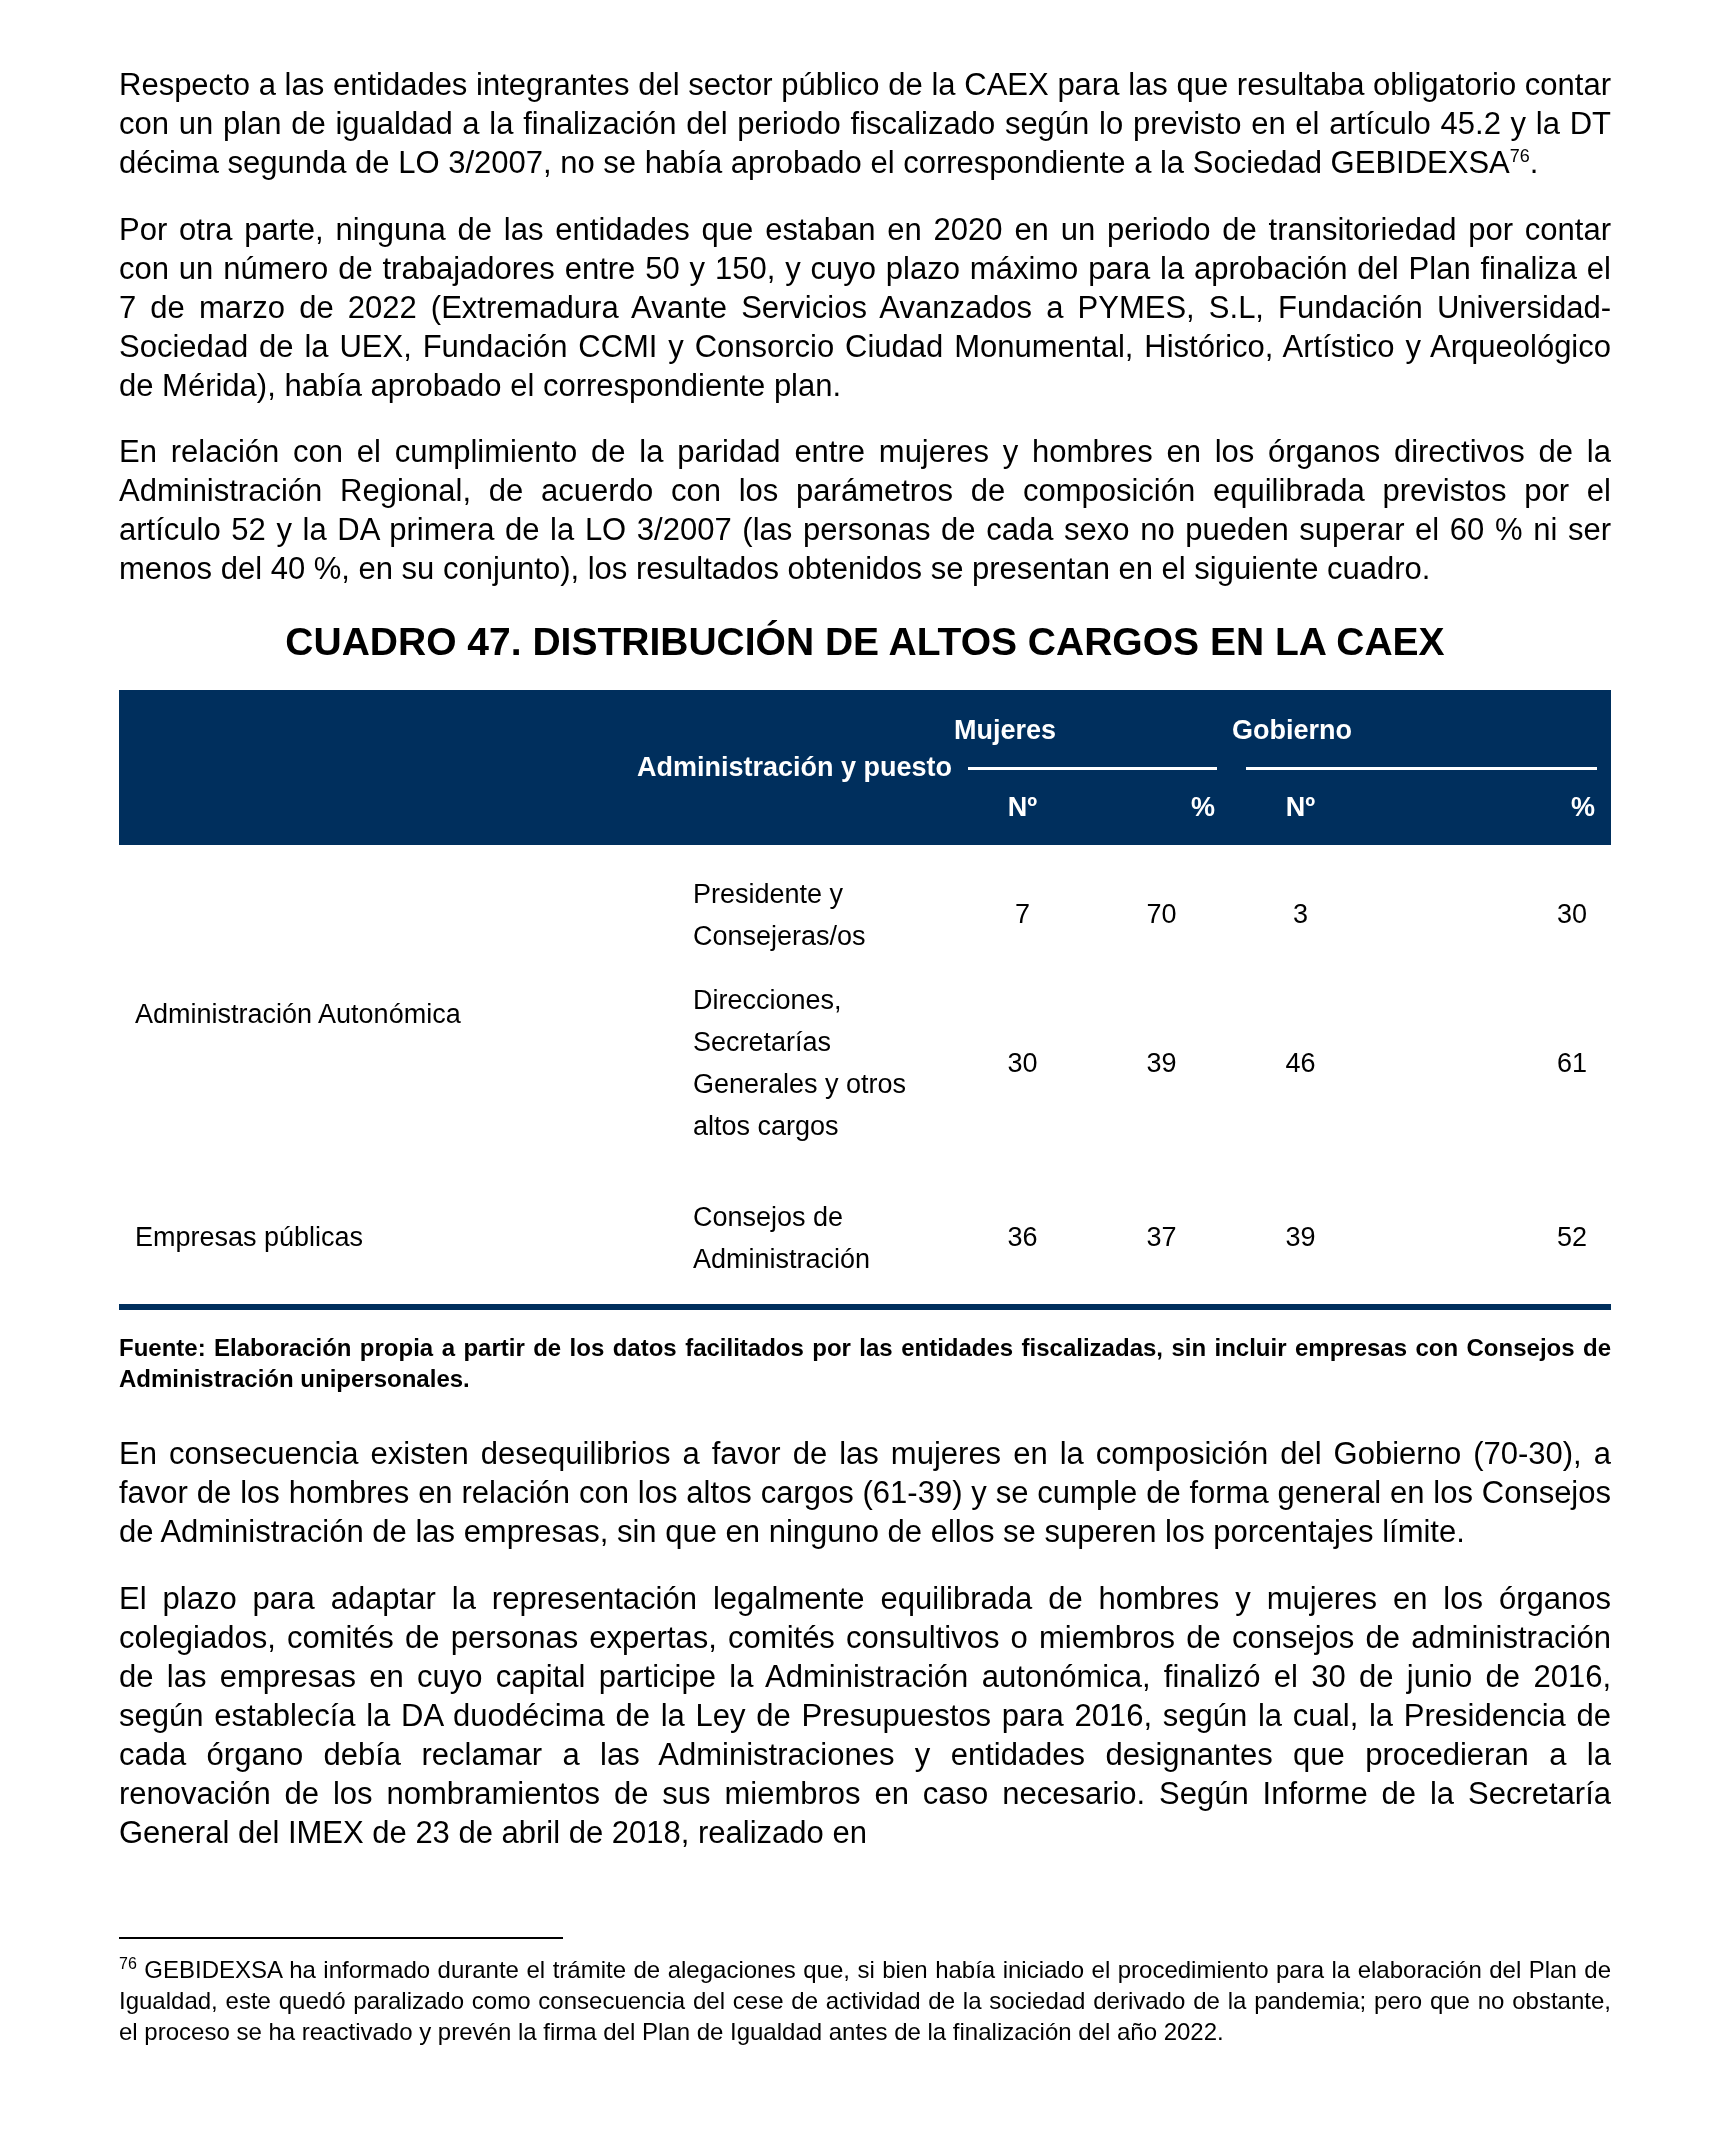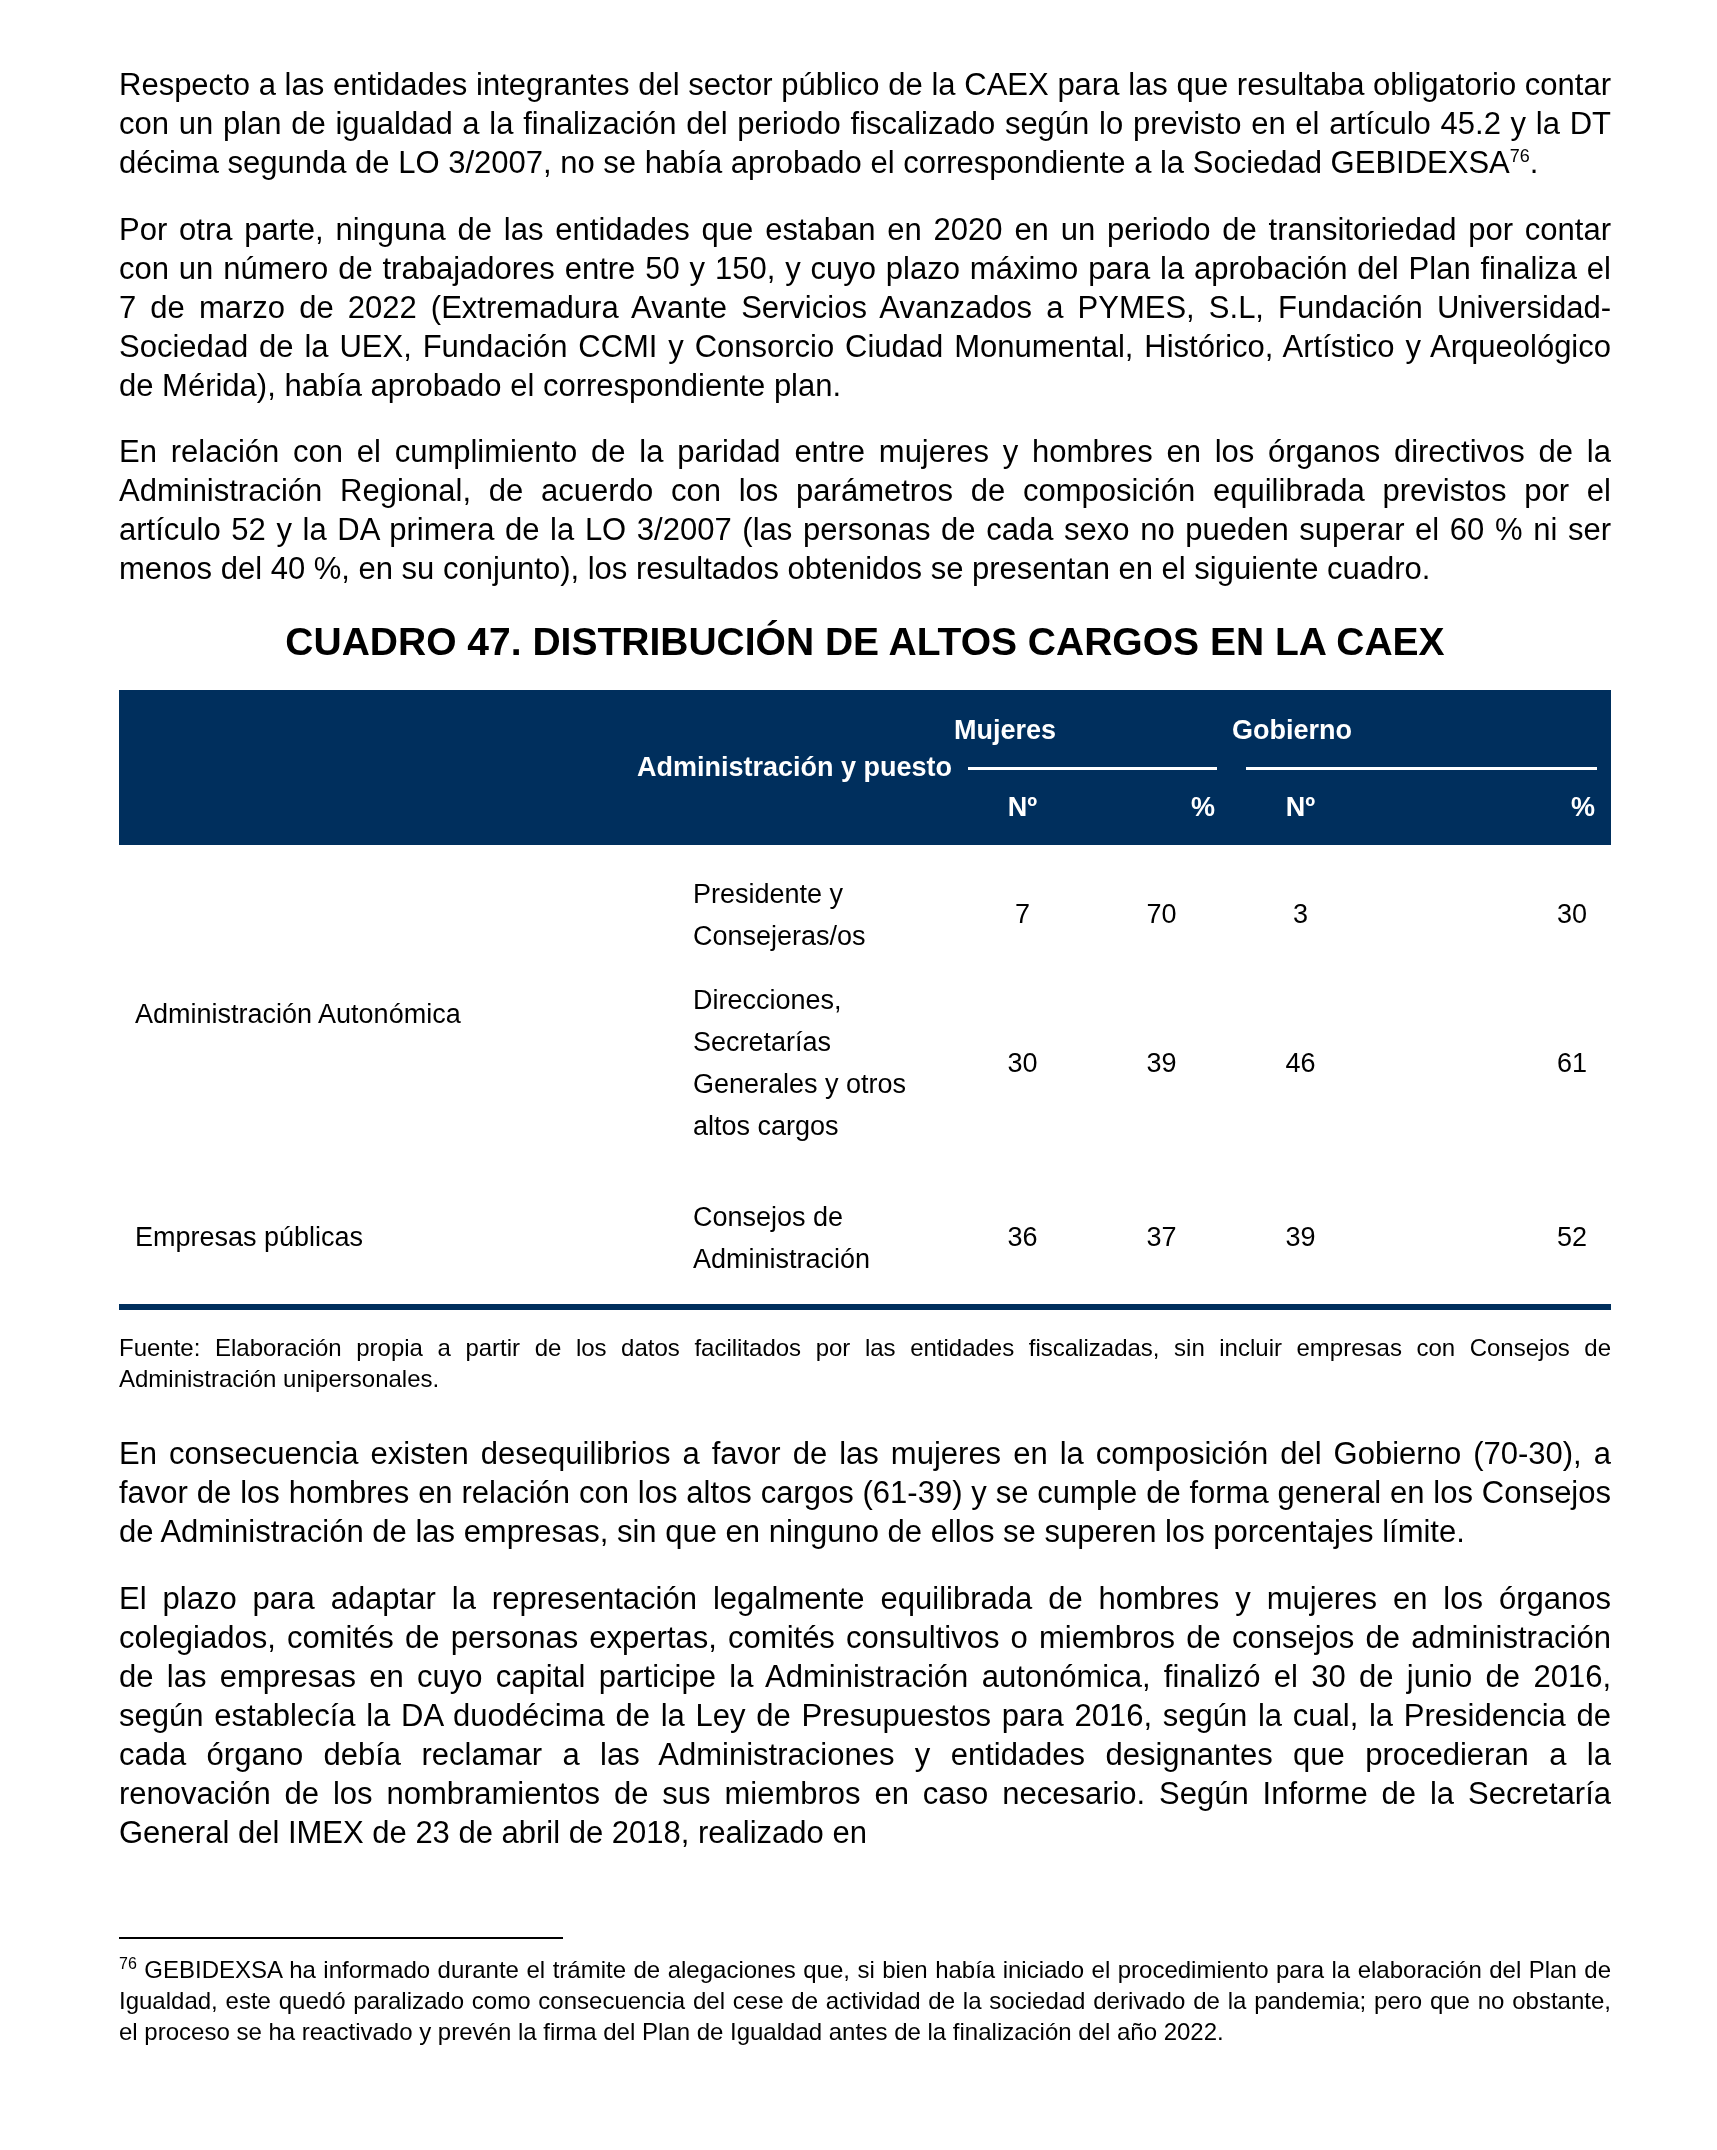--- a/index.html
+++ b/index.html
@@ -18,21 +18,21 @@
   .t .h-col{height:73px;text-align:center;vertical-align:middle;}
   .t .h-col.pct{text-align:right;padding-right:16px;}
   .t tbody td{vertical-align:middle;}
   .t td.adm{padding-left:16px;width:557px;}
   .t td.puesto{width:259px;padding-left:0;line-height:42px;}
   .t td.num{text-align:center;width:137px;}
   .t td.pct{text-align:right;padding-right:24px;}
   .t tr.r1 td{padding-top:27.5px;padding-bottom:11.3px;}
   .t tr.r2 td{padding-top:11.3px;padding-bottom:21px;}
   .t tr.r3 td{padding-top:27.5px;padding-bottom:24px;border-bottom:6.5px solid #002f5d;}
-  .fuente{font-size:24px;line-height:31px;text-align:justify;margin:22.6px 0 40px 0;}
+  .fuente{font-size:24px;line-height:31px;text-align:justify;margin:22.6px 0 40px 0;font-weight:bold;}
   .fn-rule{position:absolute;left:119px;top:1937px;width:444px;border-top:2.4px solid #000;}
   .footnote{position:absolute;left:119px;top:1954px;width:1492px;font-size:24px;line-height:31px;text-align:justify;}
   .footnote sup{font-size:16px;}
 </style>
 </head>
 <body>
 
 <div class="page">
   <p class="body"><span>Respecto a las entidades integrantes del sector público de la CAEX para las que resultaba obligatorio contar con un plan de igualdad a la finalización del periodo fiscalizado según lo previsto en el artículo 45.2 y la DT décima segunda de LO 3/2007, no se había aprobado el correspondiente a la Sociedad GEBIDEXSA</span><sup>76</sup><span>.</span></p>
   <p class="body">Por otra parte, ninguna de las entidades que estaban en 2020 en un periodo de transitoriedad por contar con un número de trabajadores entre 50 y 150, y cuyo plazo máximo para la aprobación del Plan finaliza el 7 de marzo de 2022 (Extremadura Avante Servicios Avanzados a PYMES, S.L, Fundación Universidad-Sociedad de la UEX, Fundación CCMI y Consorcio Ciudad Monumental, Histórico, Artístico y Arqueológico de Mérida), había aprobado el correspondiente plan.</p>

